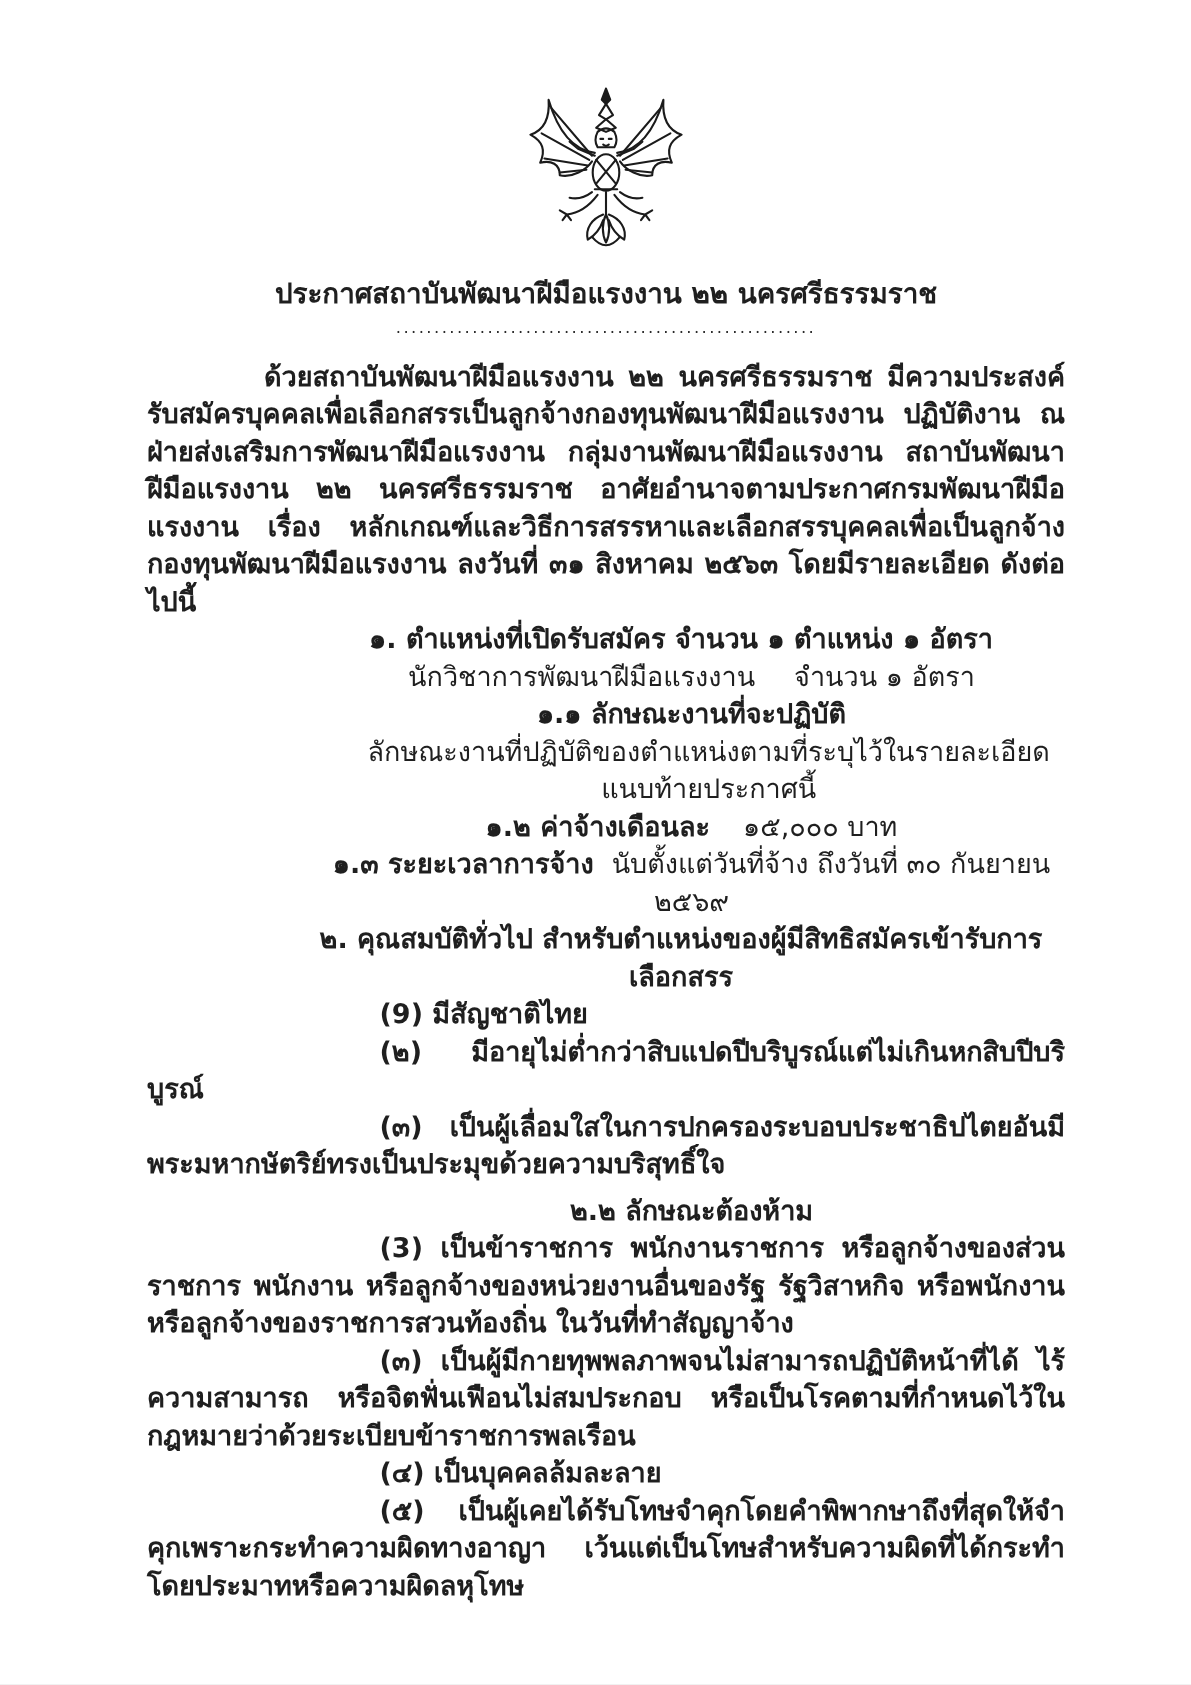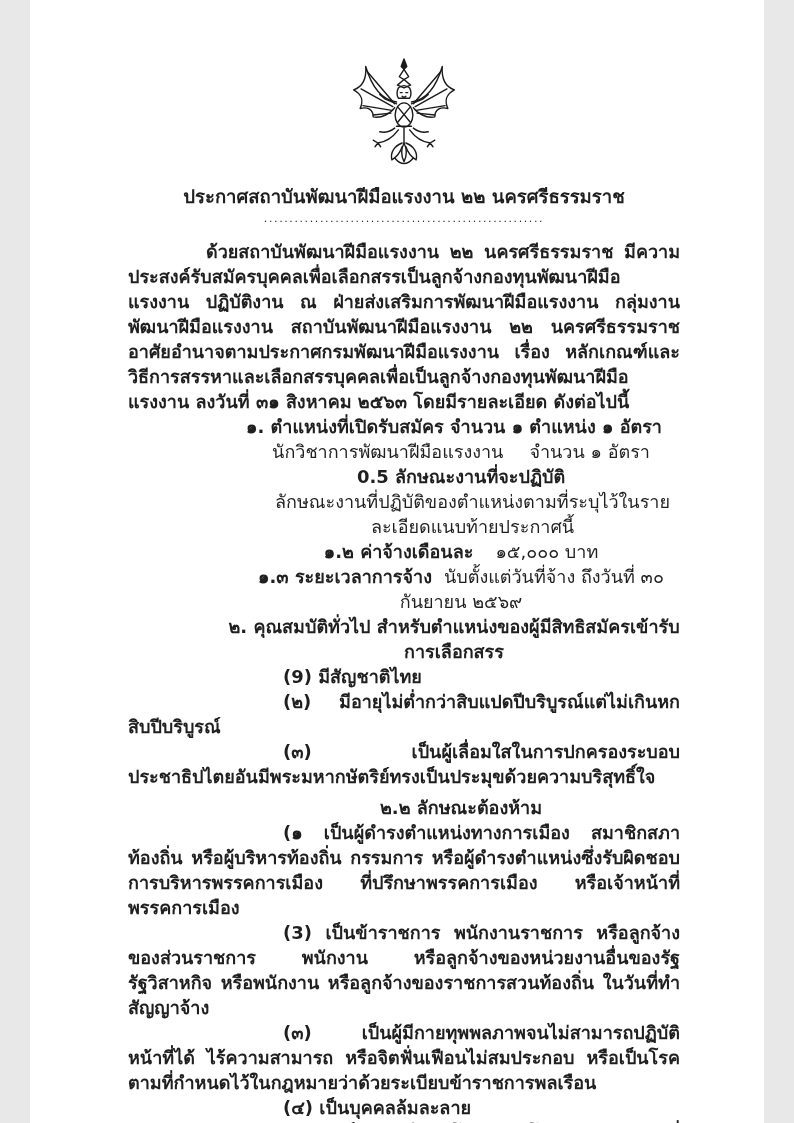--- a/index.html
+++ b/index.html
@@ -1,18 +1,18 @@
 <!DOCTYPE html>
 <html><head>
 <meta charset="utf-8">
 <style>
   html,body { margin:0; padding:0; background:#e8e8e8; }
   .page {
     position:relative;
-    width:734px; height:1123px;
+    width:794px; height:1123px;
     margin:0 auto;
     background:#ffffff;
     box-sizing:border-box;
     padding:56px 84px 0 98px;
     font-family:"DejaVu Sans","Liberation Sans",sans-serif;
     font-size:18px; line-height:25px;
     color:#1f1f1f;
     overflow:hidden;
   }
   .emblem { width:112px; height:118px; margin:0 auto 10px auto; }
@@ -78,30 +78,29 @@
     </svg>
   </div>
 
   <div class="title">ประกาศสถาบันพัฒนาฝีมือแรงงาน ๒๒ นครศรีธรรมราช</div>
   <div class="dots">.......................................................</div>
 
   <p class="intro jus">ด้วยสถาบันพัฒนาฝีมือแรงงาน ๒๒ นครศรีธรรมราช มีความประสงค์รับสมัครบุคคลเพื่อเลือกสรรเป็นลูกจ้างกองทุนพัฒนาฝีมือแรงงาน ปฏิบัติงาน ณ ฝ่ายส่งเสริมการพัฒนาฝีมือแรงงาน กลุ่มงานพัฒนาฝีมือแรงงาน สถาบันพัฒนาฝีมือแรงงาน ๒๒ นครศรีธรรมราช อาศัยอำนาจตามประกาศกรมพัฒนาฝีมือแรงงาน เรื่อง หลักเกณฑ์และวิธีการสรรหาและเลือกสรรบุคคลเพื่อเป็นลูกจ้างกองทุนพัฒนาฝีมือแรงงาน ลงวันที่ ๓๑ สิงหาคม ๒๕๖๓ โดยมีรายละเอียด ดังต่อไปนี้</p>
 
   <p class="ind1 b">๑. ตำแหน่งที่เปิดรับสมัคร จำนวน ๑ ตำแหน่ง ๑ อัตรา</p>
   <p class="ind2"><span>นักวิชาการพัฒนาฝีมือแรงงาน</span><span class="gap-tab"></span><span>จำนวน ๑ อัตรา</span></p>
-  <p class="ind2 b">0.5 ลักษณะงานที่จะปฏิบัติ</p>
+  <p class="ind2 b">๑.๑ ลักษณะงานที่จะปฏิบัติ</p>
   <p class="ind3">ลักษณะงานที่ปฏิบัติของตำแหน่งตามที่ระบุไว้ในรายละเอียดแนบท้ายประกาศนี้</p>
   <p class="ind2"><span class="b">๑.๒ ค่าจ้างเดือนละ</span><span class="gap-2"></span><span>๑๕,๐๐๐ บาท</span></p>
   <p class="ind2"><span class="b">๑.๓ ระยะเวลาการจ้าง</span><span class="gap-1"></span><span>นับตั้งแต่วันที่จ้าง ถึงวันที่ ๓๐ กันยายน ๒๕๖๙</span></p>
 
   <p class="ind1 b">๒. คุณสมบัติทั่วไป สำหรับตำแหน่งของผู้มีสิทธิสมัครเข้ารับการเลือกสรร</p>
   <p class="hang jus">(9) มีสัญชาติไทย</p>
   <p class="hang jus">(๒) มีอายุไม่ต่ำกว่าสิบแปดปีบริบูรณ์แต่ไม่เกินหกสิบปีบริบูรณ์</p>
   <p class="hang jus">(๓) เป็นผู้เลื่อมใสในการปกครองระบอบประชาธิปไตยอันมีพระมหากษัตริย์ทรงเป็นประมุขด้วยความบริสุทธิ์ใจ</p>
 
   <p class="ind2 b mt6">๒.๒ ลักษณะต้องห้าม</p>
-  <p class="hang jus">(๑ เป็นผู้ดำรงตำแหน่งทางการเมือง สมาชิกสภาท้องถิ่น หรือผู้บริหารท้องถิ่น กรรมการ หรือผู้ดำรงตำแหน่งซึ่งรับผิดชอบการบริหารพรรคการเมือง ที่ปรึกษาพรรคการเมือง หรือเจ้าหน้าที่พรรคการเมือง</p>
   <p class="hang jus">(3) เป็นข้าราชการ พนักงานราชการ หรือลูกจ้างของส่วนราชการ พนักงาน หรือลูกจ้างของหน่วยงานอื่นของรัฐ รัฐวิสาหกิจ หรือพนักงาน หรือลูกจ้างของราชการสวนท้องถิ่น ในวันที่ทำสัญญาจ้าง</p>
   <p class="hang jus">(๓) เป็นผู้มีกายทุพพลภาพจนไม่สามารถปฏิบัติหน้าที่ได้ ไร้ความสามารถ หรือจิตฟั่นเฟือนไม่สมประกอบ หรือเป็นโรคตามที่กำหนดไว้ในกฎหมายว่าด้วยระเบียบข้าราชการพลเรือน</p>
   <p class="hang jus">(๔) เป็นบุคคลล้มละลาย</p>
   <p class="hang jus">(๕) เป็นผู้เคยได้รับโทษจำคุกโดยคำพิพากษาถึงที่สุดให้จำคุกเพราะกระทำความผิดทางอาญา เว้นแต่เป็นโทษสำหรับความผิดที่ได้กระทำโดยประมาทหรือความผิดลหุโทษ</p>
 
 </div>
 
 </body></html>

